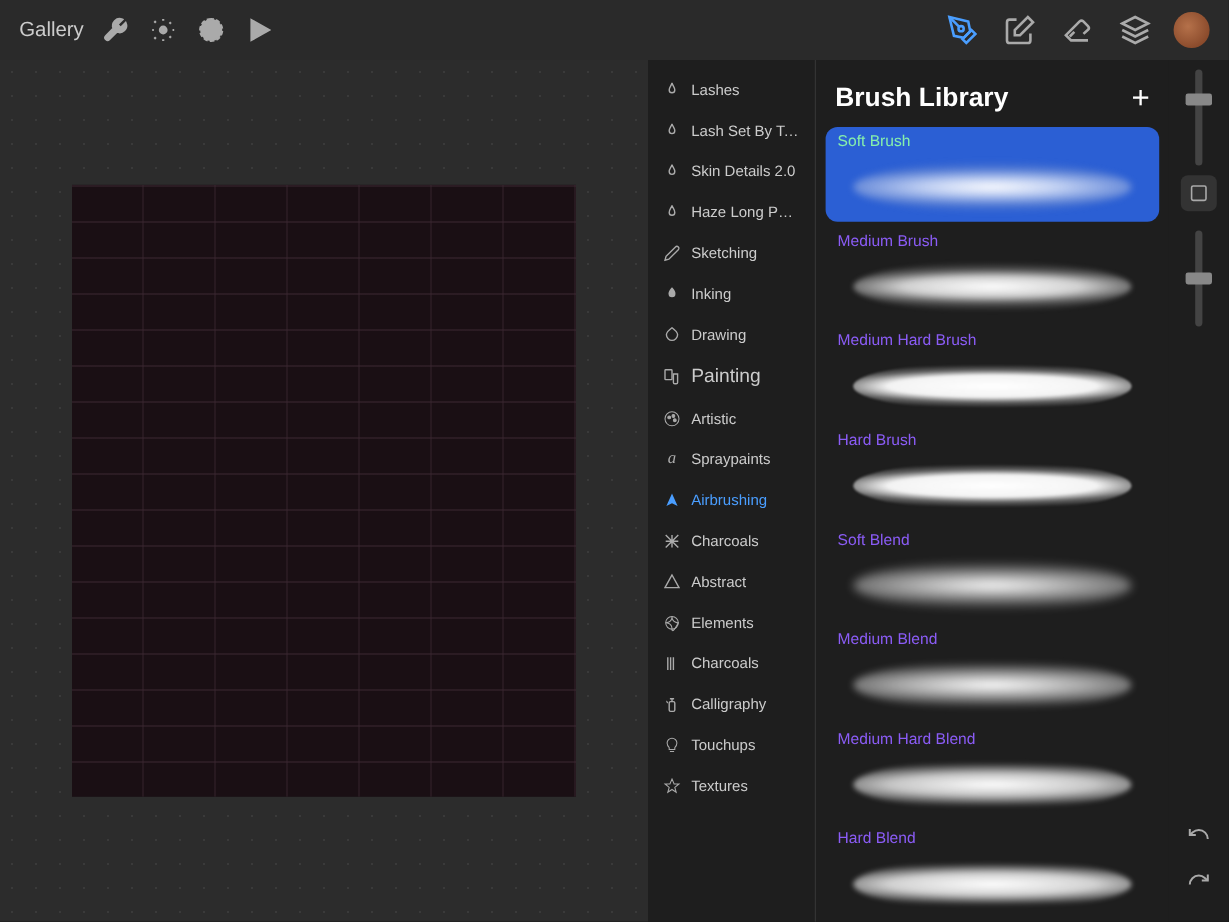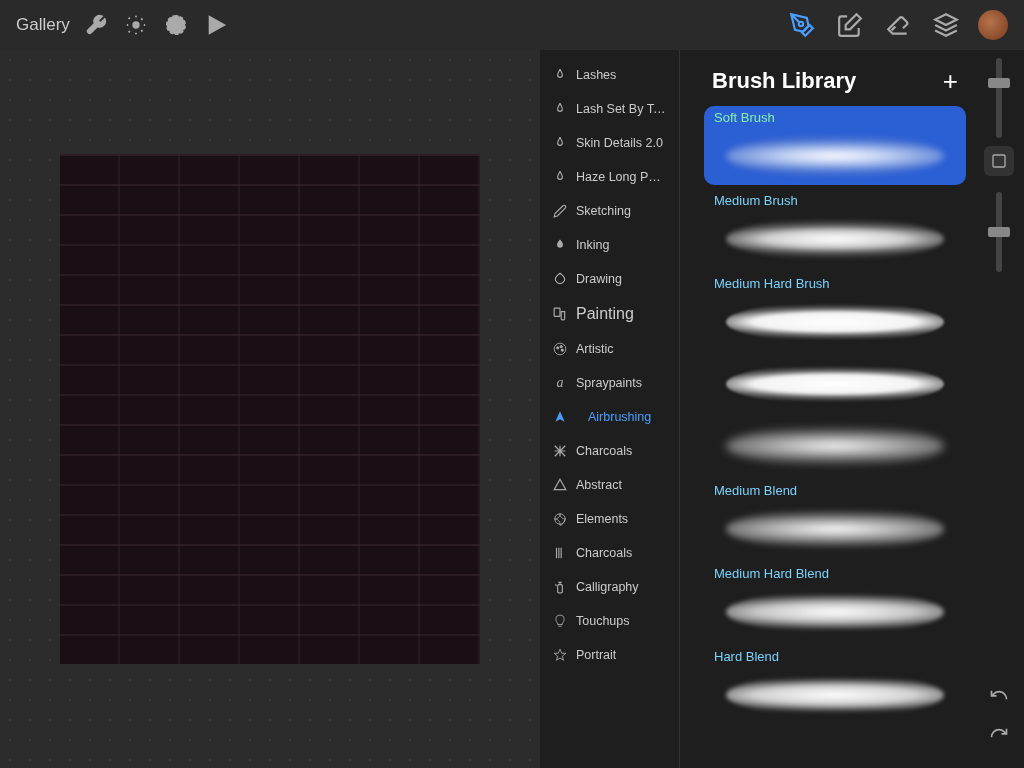--- a/index.html
+++ b/index.html
@@ -111,21 +111,20 @@
 
     
     #panel {
       position: absolute;
       top: 50px;
       left: 540px;
       right: 50px;
       bottom: 0;
       background: #1e1e1e;
       display: flex;
-      gap: 16px;
     }
 
     
     #category-list {
       width: 140px;
       background: #1e1e1e;
       overflow-y: auto;
       border-right: 1px solid #333;
       padding-top: 8px;
     }
@@ -197,21 +196,21 @@
       margin-bottom: 4px;
       cursor: pointer;
       border-radius: 10px;
       overflow: hidden;
       position: relative;
     }
     .brush-item.selected {
       background: #2b5fd4;
     }
     .brush-name {
-      color: #7dd3fc;
+      color: #8b5cf6;
       font-size: 13px;
       padding: 4px 10px 2px;
     }
     .brush-item.selected .brush-name {
       color: #86efac;
     }
     .brush-stroke-container {
       height: 58px;
       display: flex;
       align-items: center;
@@ -520,21 +519,21 @@
       <div class="category-item">
         <span class="cat-icon" style="font-style: italic; font-family: serif; color: rgb(170, 170, 170);">a</span>
         <span class="cat-label" style="font-size: 12.5px; white-space: nowrap; overflow: hidden; text-overflow: ellipsis; max-width: 95px;">Spraypaints</span>
       </div>
       <div class="category-item active">
         <span class="cat-icon">
           <svg width="14" height="14" viewBox="0 0 24 24" fill="#4a9eff">
             <polygon points="12 2 4 20 12 16 20 20 12 2"></polygon>
           </svg>
         </span>
-        <span class="cat-label" style="font-size: 12.5px; white-space: nowrap; overflow: hidden; text-overflow: ellipsis; max-width: 95px; margin-left: 12px;">Airbrushing</span>
+        <span class="cat-label" style="font-size: 12.5px; white-space: nowrap; overflow: hidden; text-overflow: ellipsis; max-width: 95px;">Airbrushing</span>
       </div>
       <div class="category-item">
         <span class="cat-icon">
           <svg width="14" height="14" viewBox="0 0 24 24" fill="none" stroke="#aaa" stroke-width="2">
             <path d="M3 3l18 18M3 21L21 3M12 3v18M3 12h18"></path>
           </svg>
         </span>
         <span class="cat-label" style="font-size: 12.5px; white-space: nowrap; overflow: hidden; text-overflow: ellipsis; max-width: 95px;">Charcoals</span>
       </div>
       <div class="category-item">
@@ -581,21 +580,21 @@
           </svg>
         </span>
         <span class="cat-label" style="font-size: 12.5px; white-space: nowrap; overflow: hidden; text-overflow: ellipsis; max-width: 95px;">Touchups</span>
       </div>
       <div class="category-item">
         <span class="cat-icon">
           <svg width="14" height="14" viewBox="0 0 24 24" fill="none" stroke="#aaa" stroke-width="1.5">
             <polygon points="12 2 15 9 22 9 16 14 18 21 12 17 6 21 8 14 2 9 9 9 12 2"></polygon>
           </svg>
         </span>
-        <span class="cat-label" style="font-size: 12.5px; white-space: nowrap; overflow: hidden; text-overflow: ellipsis; max-width: 95px;">Portrait</span>
+        <span class="cat-label" style="font-size: 12.5px; white-space: nowrap; overflow: hidden; text-overflow: ellipsis; max-width: 95px;">Textures</span>
       </div>
     </div>
 
   <div id="brush-panel">
     <div id="brush-header">
       <span class="brush-title">Brush Library</span>
       <span class="add-btn">+</span>
     </div>
     <div id="brush-content">
 
@@ -611,25 +610,27 @@
             <div class="brush-stroke medium"></div>
           </div>
         </div>
         <div class="brush-item">
           <div class="brush-name">Medium Hard Brush</div>
           <div class="brush-stroke-container">
             <div class="brush-stroke hard"></div>
           </div>
         </div>
         <div class="brush-item">
+          <div class="brush-name">Hard Brush</div>
           <div class="brush-stroke-container">
             <div class="brush-stroke hard"></div>
           </div>
         </div>
         <div class="brush-item">
+          <div class="brush-name">Soft Blend</div>
           <div class="brush-stroke-container">
             <div class="brush-stroke blend-soft"></div>
           </div>
         </div>
         <div class="brush-item">
           <div class="brush-name">Medium Blend</div>
           <div class="brush-stroke-container">
             <div class="brush-stroke blend-medium"></div>
           </div>
         </div>

